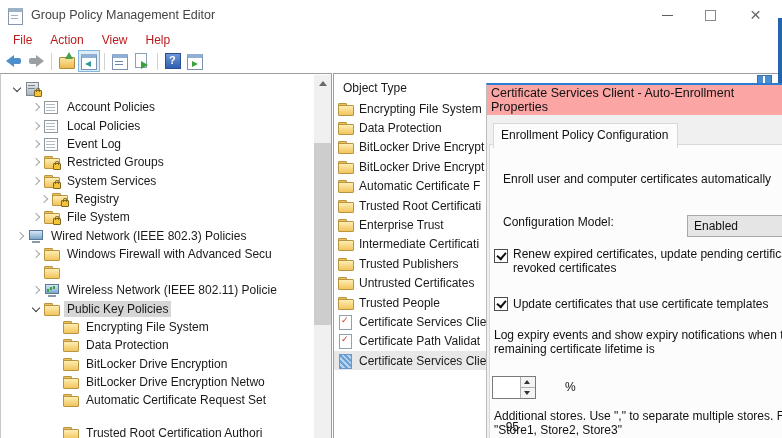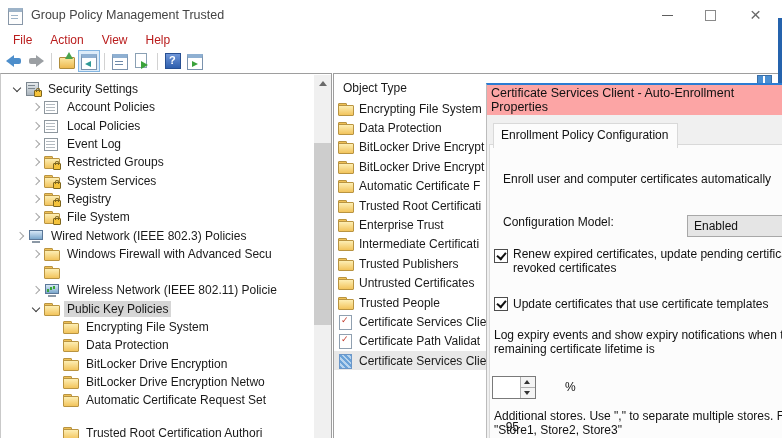--- a/index.html
+++ b/index.html
@@ -115,21 +115,21 @@
   .spin-up::after{content:"";position:absolute;left:3px;top:3px;border-left:3px solid transparent;border-right:3px solid transparent;border-bottom:4px solid #333;}
   .spin-down::after{content:"";position:absolute;left:3px;top:3px;border-left:3px solid transparent;border-right:3px solid transparent;border-top:4px solid #333;}
 </style>
 </head>
 <body>
 
 <div class="screen">
 
   <div class="titlebar">
     <span class="app-icon"></span>
-    <span class="title-text">Group Policy Management Trusted</span>
+    <span class="title-text">Group Policy Management Editor</span>
   </div>
   <div class="win-btn btn-min"></div>
   <div class="win-btn btn-max"></div>
   <div class="win-btn btn-close"></div>
 
   <div class="menubar">
       <div class="menu-item">File</div>
       <div class="menu-item">Action</div>
       <div class="menu-item">View</div>
       <div class="menu-item">Help</div>
@@ -149,21 +149,20 @@
       <span class="tbi tb-show-action-pane"></span>
     </div>
 
   <div class="tree-pane">
     <div class="tree-rows">
         <div class="trow" style="padding-left: 9px;">
           <span class="expander expanded"></span>
           <span class="ic ic-server-lock">
             <i></i>
           </span>
-          <span class="lbl">Security Settings</span>
         </div>
         <div class="trow" style="padding-left: 28px;">
           <span class="expander collapsed"></span>
           <span class="ic ic-table"></span>
           <span class="lbl">Account Policies</span>
         </div>
         <div class="trow" style="padding-left: 28px;">
           <span class="expander collapsed"></span>
           <span class="ic ic-table"></span>
           <span class="lbl">Local Policies</span>
@@ -180,21 +179,21 @@
           </span>
           <span class="lbl">Restricted Groups</span>
         </div>
         <div class="trow" style="padding-left: 28px;">
           <span class="expander collapsed"></span>
           <span class="ic ic-folder-lock">
             <i></i>
           </span>
           <span class="lbl">System Services</span>
         </div>
-        <div class="trow" style="padding-left: 28px;">
+        <div class="trow" style="padding-left: 36px;">
           <span class="expander collapsed"></span>
           <span class="ic ic-folder-lock">
             <i></i>
           </span>
           <span class="lbl">Registry</span>
         </div>
         <div class="trow" style="padding-left: 28px;">
           <span class="expander collapsed"></span>
           <span class="ic ic-folder-lock">
             <i></i>

